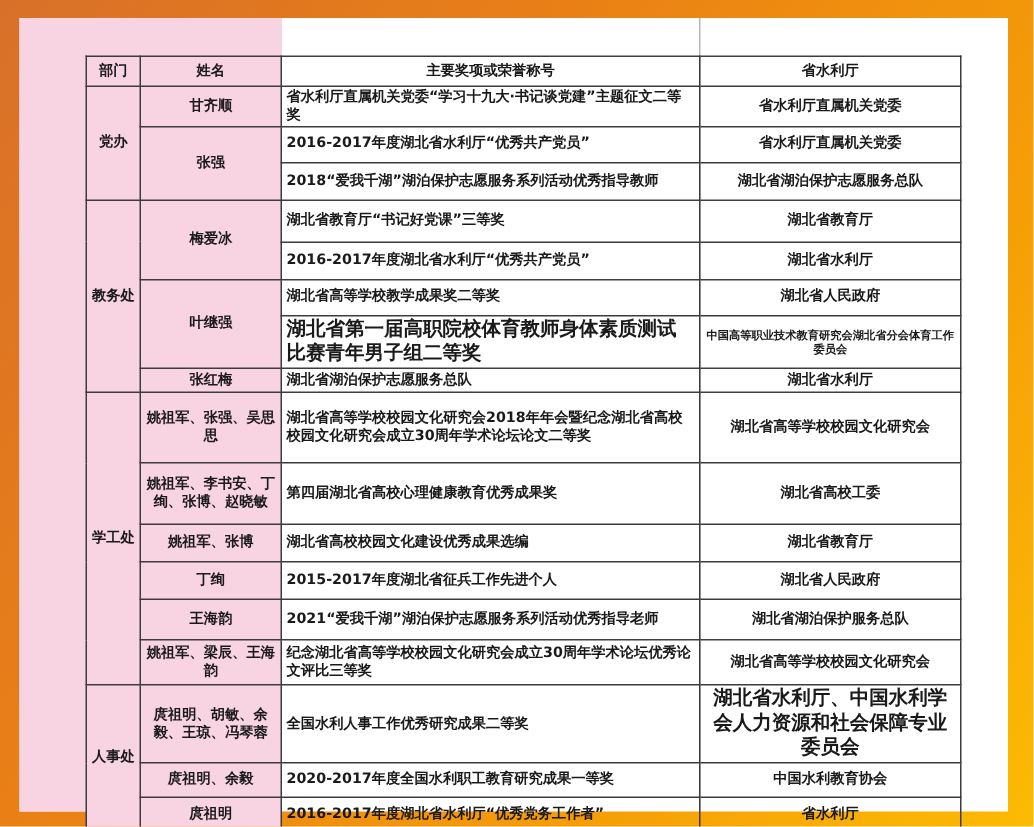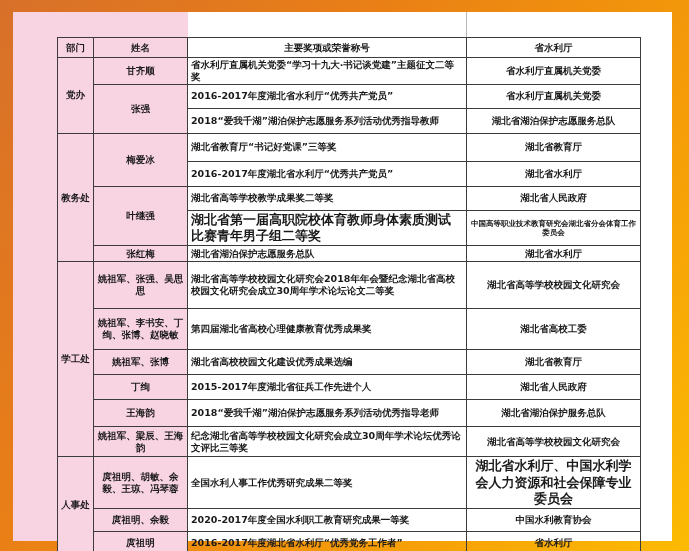--- a/index.html
+++ b/index.html
@@ -107,21 +107,21 @@
           <td class="award">湖北省高校校园文化建设优秀成果选编</td>
           <td>湖北省教育厅</td>
         </tr>
         <tr style="height:25px">
           <td class="pink">丁绚</td>
           <td class="award">2015-2017年度湖北省征兵工作先进个人</td>
           <td>湖北省人民政府</td>
         </tr>
         <tr style="height:27px">
           <td class="pink">王海韵</td>
-          <td class="award">2018“爱我千湖”湖泊保护志愿服务系列活动优秀指导老师</td>
+          <td class="award">2021“爱我千湖”湖泊保护志愿服务系列活动优秀指导老师</td>
           <td>湖北省湖泊保护服务总队</td>
         </tr>
         <tr style="height:30px">
           <td class="pink">姚祖军、梁辰、王海韵</td>
           <td class="award">纪念湖北省高等学校校园文化研究会成立30周年学术论坛优秀论文评比三等奖</td>
           <td>湖北省高等学校校园文化研究会</td>
         </tr>
 
         <tr style="height:38px">
           <td class="pink" rowspan="3">人事处</td>

